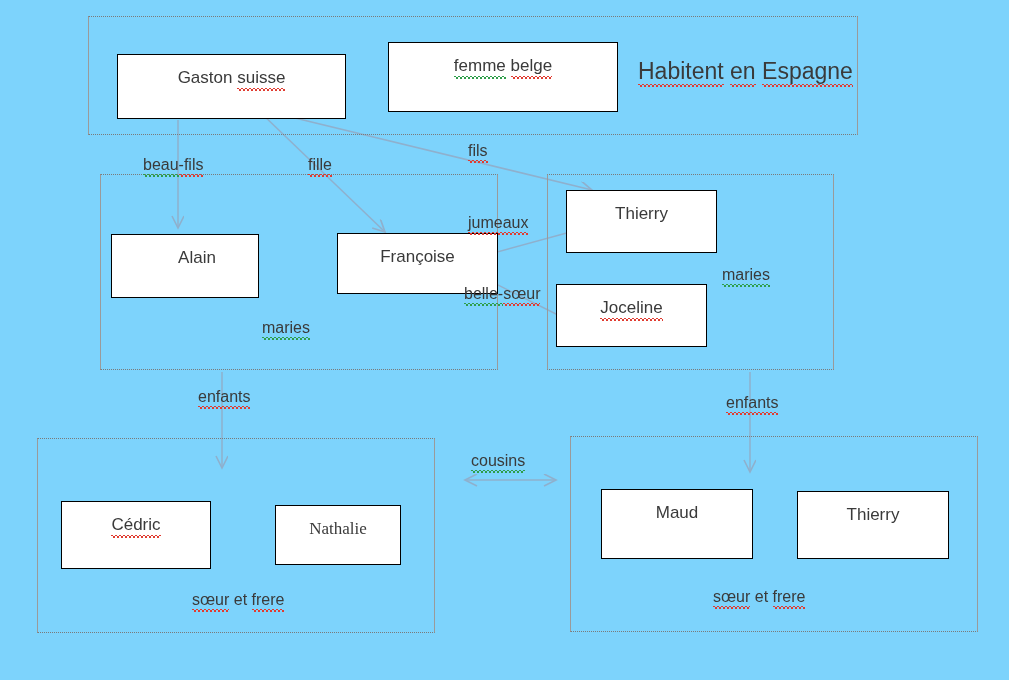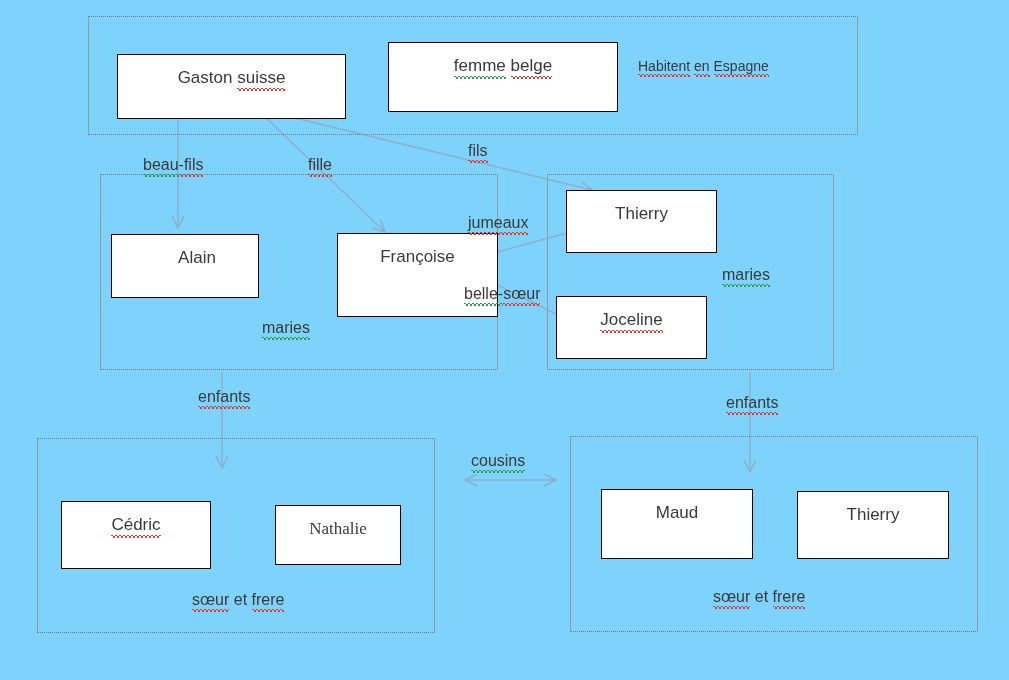--- a/index.html
+++ b/index.html
@@ -51,21 +51,21 @@
   }
 
   
   .lbl {
     position: absolute;
     font-size: 16px;
     color: #3a3a3a;
     white-space: nowrap;
     line-height: 1.15;
   }
-  .lbl.big { font-size: 14px; }
+  .lbl.big { font-size: 23px; }
 
   
   .sq {
     position: relative;
     display: inline-block;
     padding-bottom: 1px;
   }
   .sq::after {
     content: "";
     position: absolute;
@@ -150,29 +150,29 @@
 
   <div class="person" style="left:388px; top:42px; width:230px; height:70px;">
     <span class="nm"><span class="sq green">femme</span>
       <span class="sq red">belge</span></span>
   </div>
 
   <div class="person" style="left:111px; top:234px; width:148px; height:64px;padding-left:24px;">
     <span class="nm">Alain</span>
   </div>
 
-  <div class="person" style="left:337px; top:233px; width:161px; height:84px;">
+  <div class="person" style="left:337px; top:233px; width:161px; height:61px;">
     <span class="nm">Françoise</span>
   </div>
 
   <div class="person" style="left:566px; top:190px; width:151px; height:63px;">
     <span class="nm">Thierry</span>
   </div>
 
-  <div class="person" style="left:556px; top:284px; width:151px; height:63px;margin-top:12px;">
+  <div class="person" style="left:556px; top:284px; width:151px; height:63px;">
     <span class="nm"><span class="sq red">Joceline</span></span>
   </div>
 
   <div class="person" style="left:61px; top:501px; width:150px; height:68px;">
     <span class="nm"><span class="sq red">Cédric</span></span>
   </div>
 
   <div class="person" style="left:275px; top:505px; width:126px; height:60px;font-family:Liberation Serif, serif;">
     <span class="nm">Nathalie</span>
   </div>

